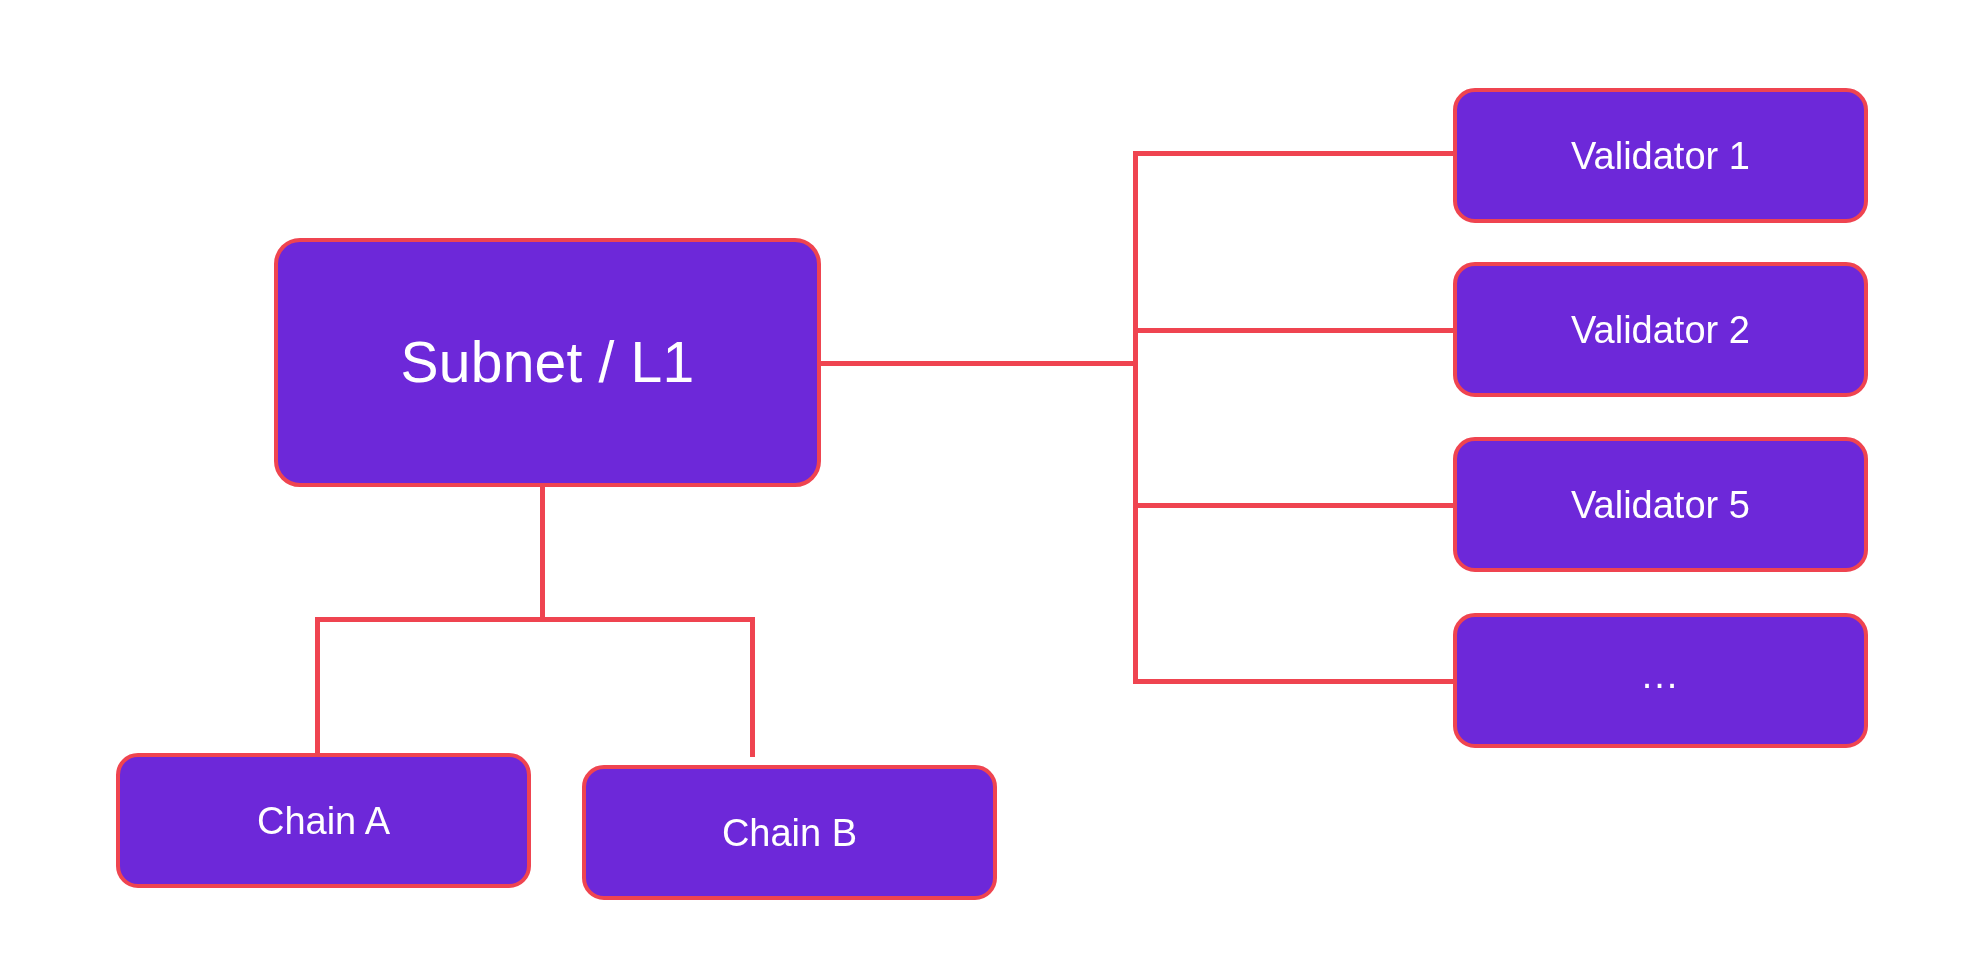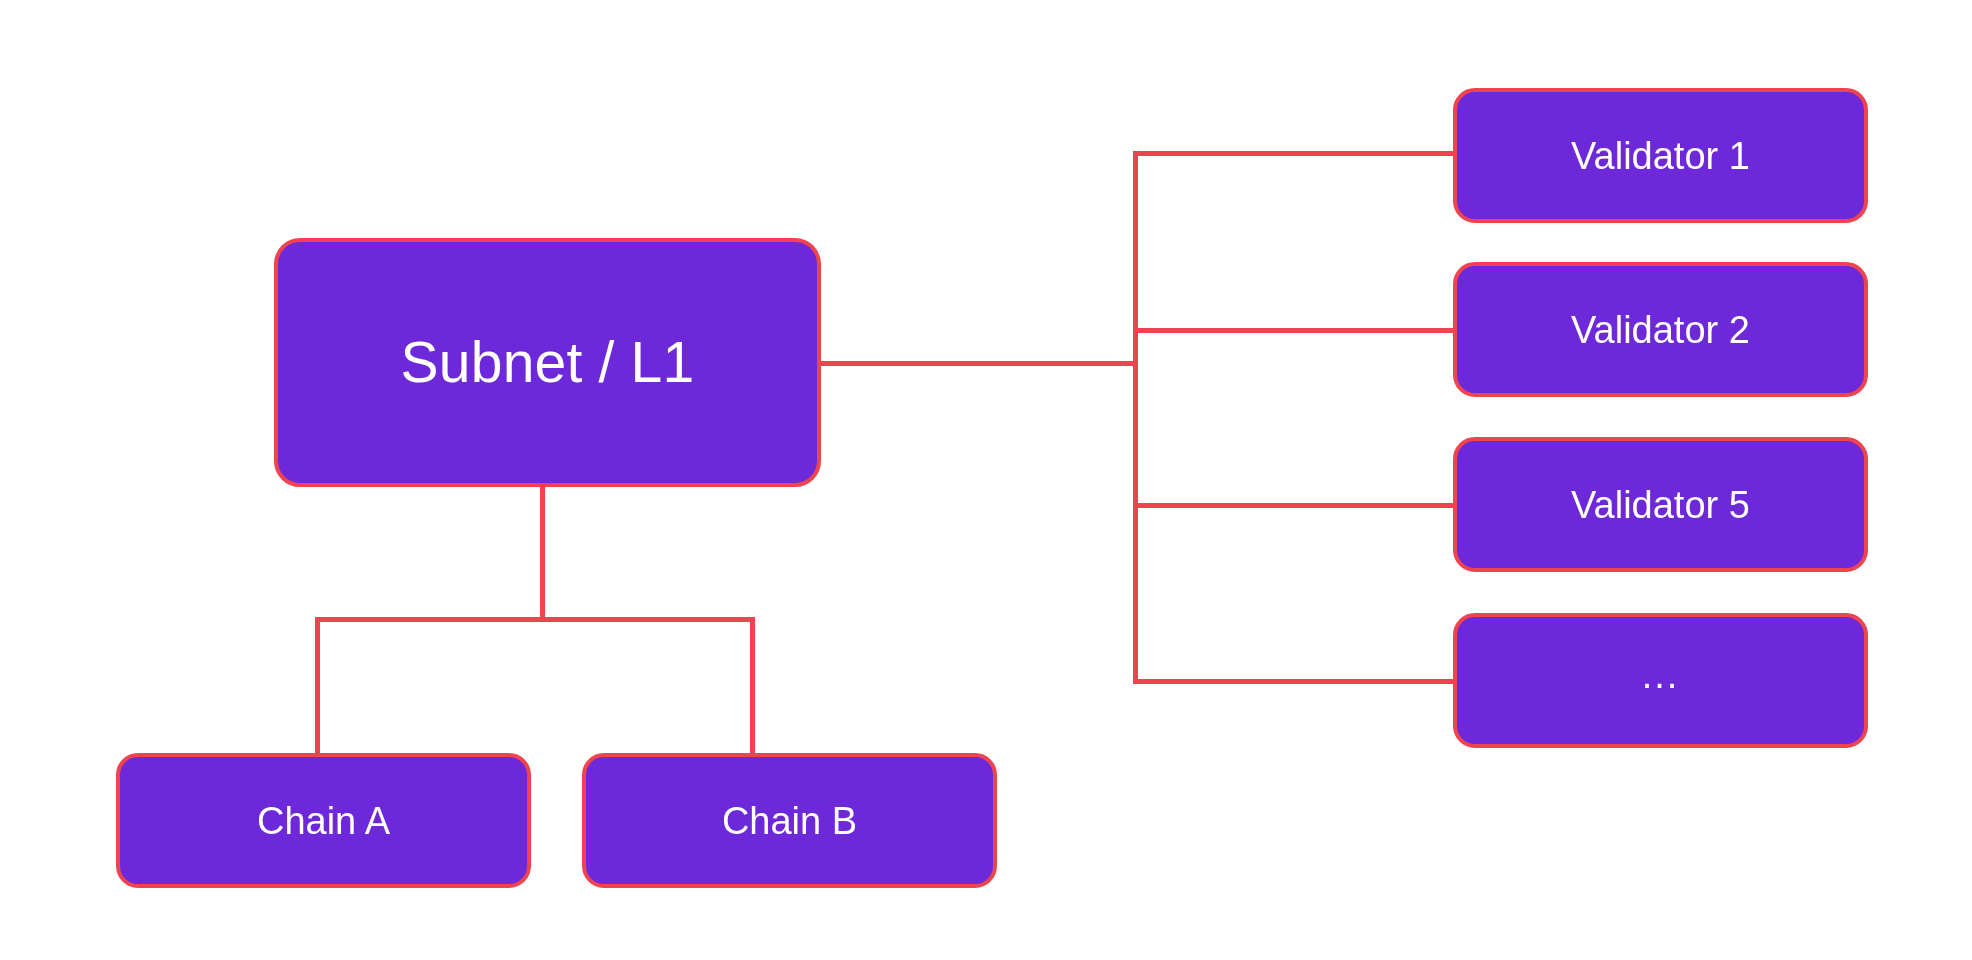--- a/index.html
+++ b/index.html
@@ -76,21 +76,21 @@
   
   .node-chain {
     top: 753px;
     width: 415px;
     height: 135px;
   }
   .node-chain .node-label {
     font-size: 38px;
   }
   #node-chain-a { left: 116px; }
-  #node-chain-b { left: 582px; }
+  #node-chain-b { left: 582px; margin-top: 12px; }
 
   
   .edge {
     position: absolute;
     background: #ef4450;
     z-index: 1;
   }
   .edge-h { height: 5px; }
   .edge-v { width: 5px; }
 

